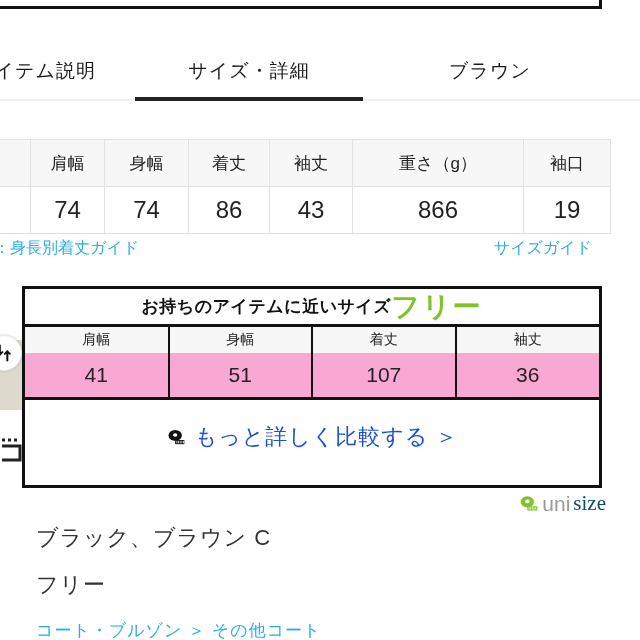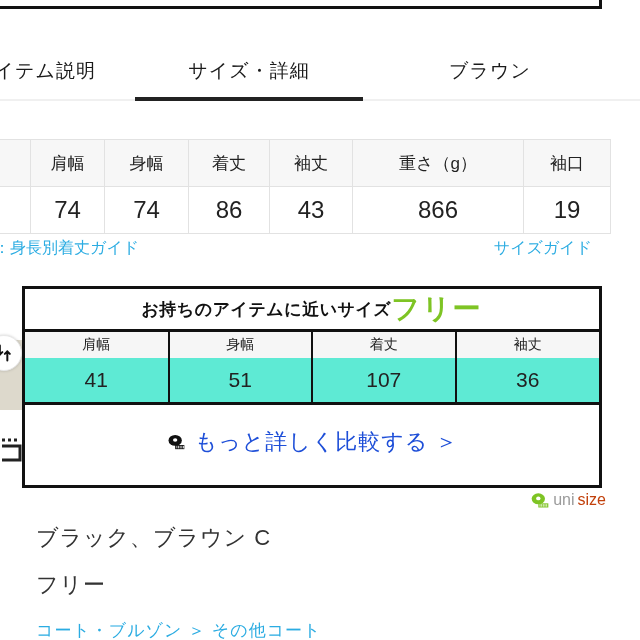--- a/index.html
+++ b/index.html
@@ -81,37 +81,37 @@
 
   
   .uni-panel {
     position: absolute; left: 22px; top: 286px;
     width: 580px; height: 202px;
     border: 3px solid #111;
     box-sizing: border-box;
     background: #fff;
   }
   .uni-head {
-    height: 40px; display: flex; align-items: center; justify-content: center;
+    height: 35px; display: flex; align-items: center; justify-content: center;
     box-sizing: border-box; text-align: center;
   }
   .uni-head-label { font-size: 17px; font-weight: bold; color: #111; letter-spacing: .5px; }
   .uni-head-size  { font-size: 28px; font-weight: bold; color: #7ec424; letter-spacing: 2px; }
 
   .uni-table {
     width: 100%; border-collapse: collapse; table-layout: fixed;
     border-top: 3px solid #111;
   }
   .uni-table th, .uni-table td {
     border-left: 2px solid #111;
     text-align: center; font-weight: normal; padding: 0;
   }
   .uni-table th:first-child, .uni-table td:first-child { border-left: none; }
   .uni-table thead th { background: #f6f6f6; font-size: 14px; height: 26px; color: #222; }
-  .uni-table tbody td { background: #5eead4; font-size: 21px; height: 44px; color: #222; }
+  .uni-table tbody td { background: #f9a8d4; font-size: 21px; height: 44px; color: #222; }
 
   .uni-more {
     border-top: 3px solid #111;
     height: 74px;
     display: flex; align-items: center; justify-content: center;
     gap: 9px; cursor: pointer;
   }
   .uni-more-text { font-size: 22px; color: #1d4ed8; letter-spacing: 1px; }
   .tape-icon { width: 20px; height: 17px; display: block; }
 
@@ -132,23 +132,23 @@
     position: absolute; left: 0; top: 432px;
     width: 22px; height: 42px; z-index: 3;
   }
 
   
   .uni-logo {
     position: absolute; right: 34px; top: 491px;
     display: flex; align-items: center; gap: 3px;
   }
   .uni-logo-mark { width: 20px; height: 17px; display: block; }
-  .uni-logo-text { font-size: 16px; letter-spacing: 0px; }
+  .uni-logo-text { font-size: 21px; letter-spacing: 0px; }
   .uni-logo-uni  { color: #9b9b9b; }
-  .uni-logo-size { color: #c2410c; }
+  .uni-logo-size { color: #0c4a6e; font-family: Liberation Serif, serif; }
 
   
   .info-line {
     position: absolute; left: 36px;
     font-size: 22px; color: #333; letter-spacing: 1px; white-space: nowrap;
   }
   .info-colors { top: 523px; }
   .info-size   { top: 570px; }
   .info-breadcrumb {
     position: absolute; left: 36px; top: 619px;

